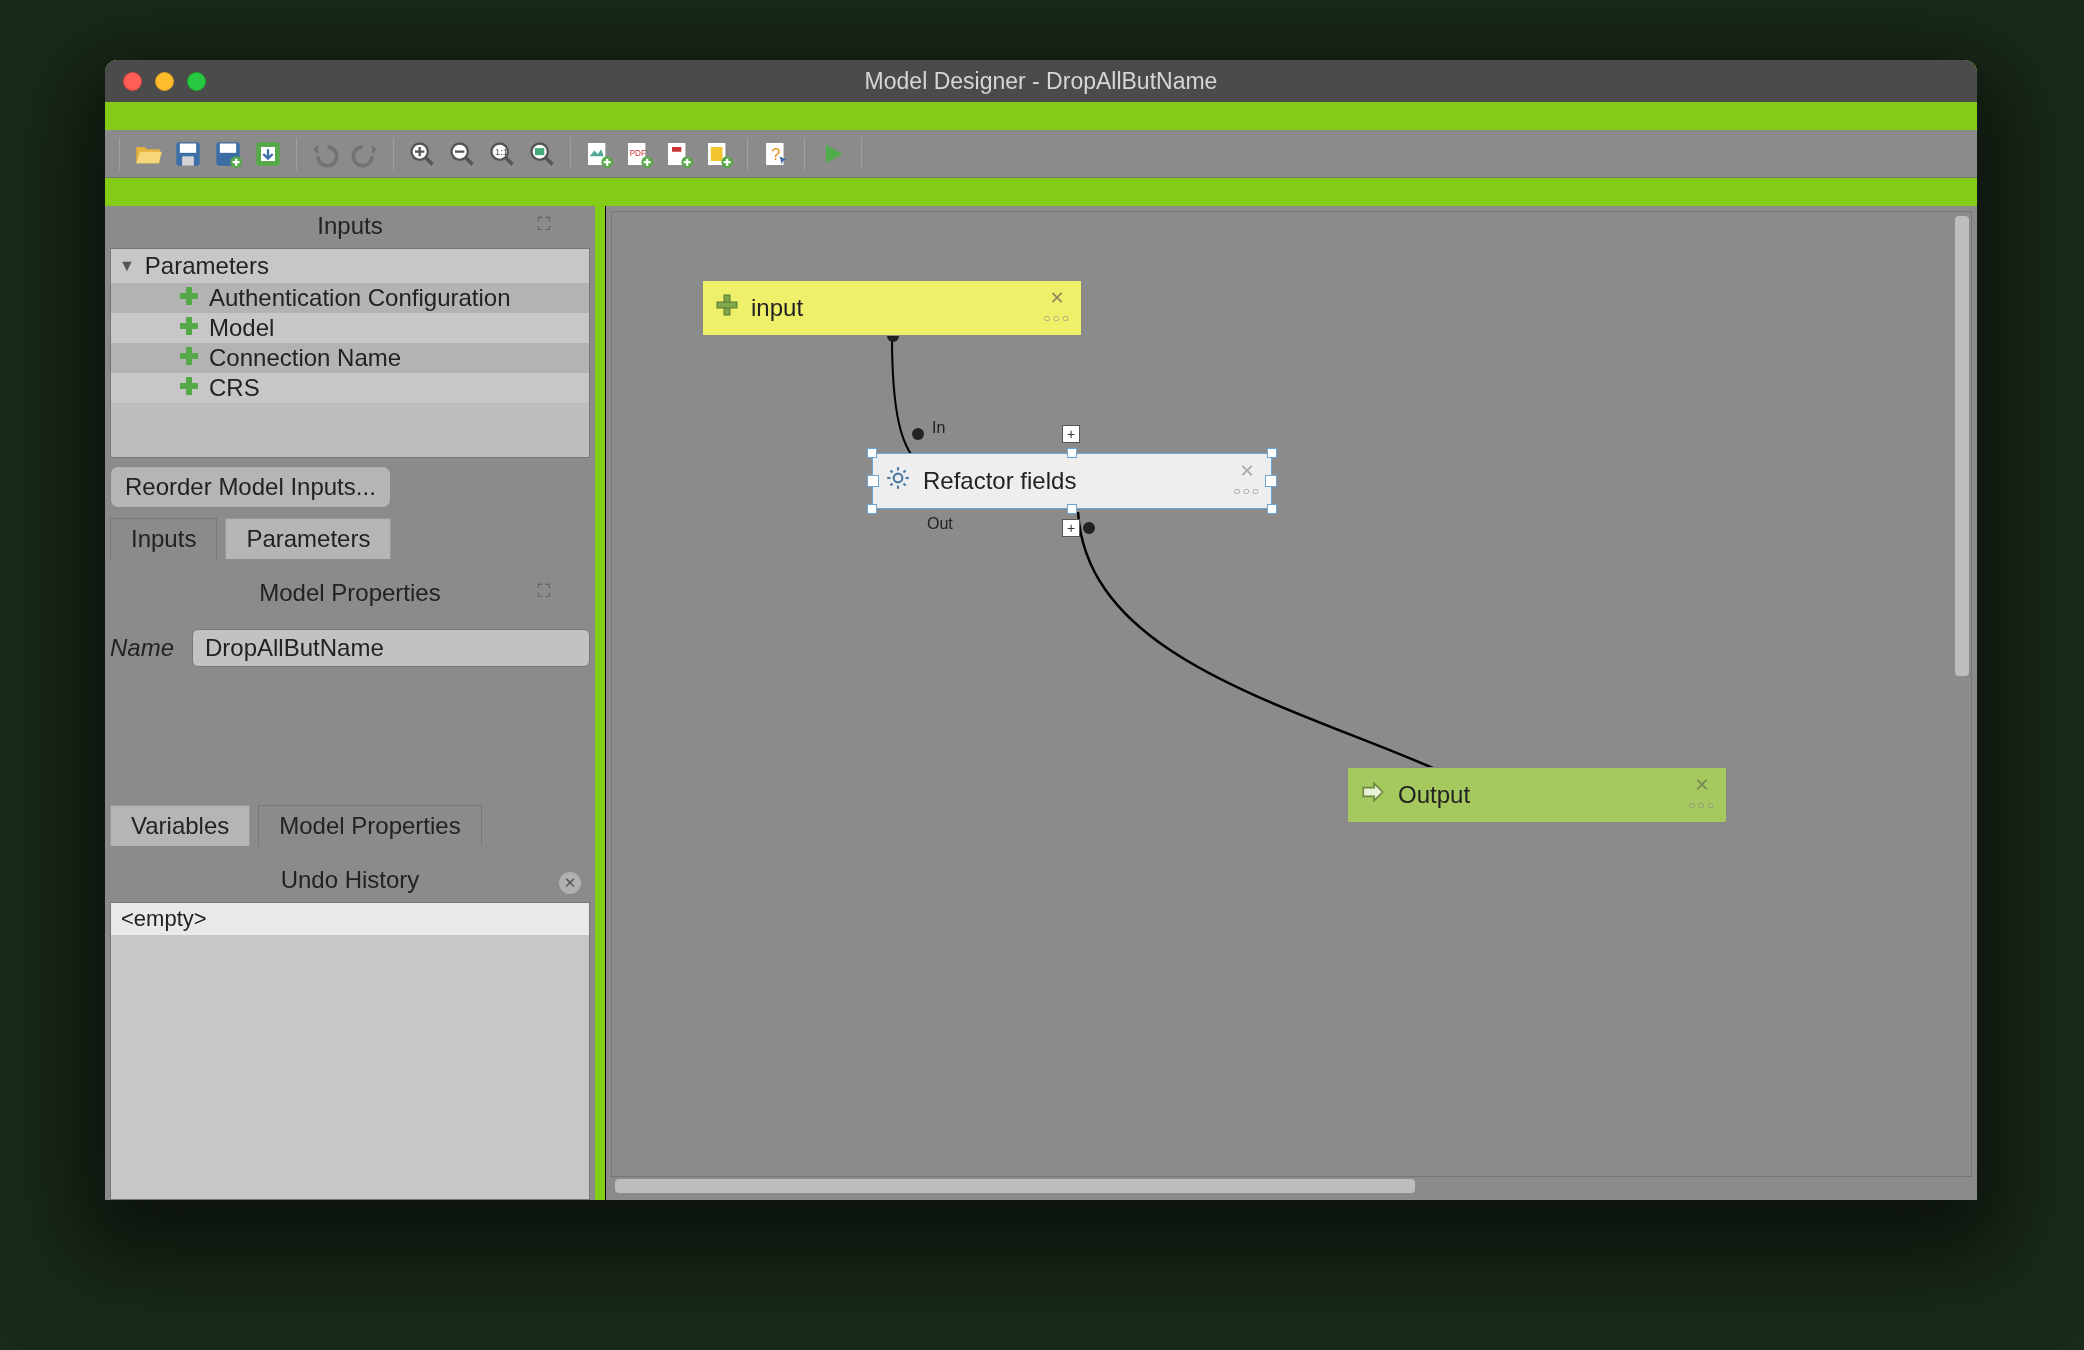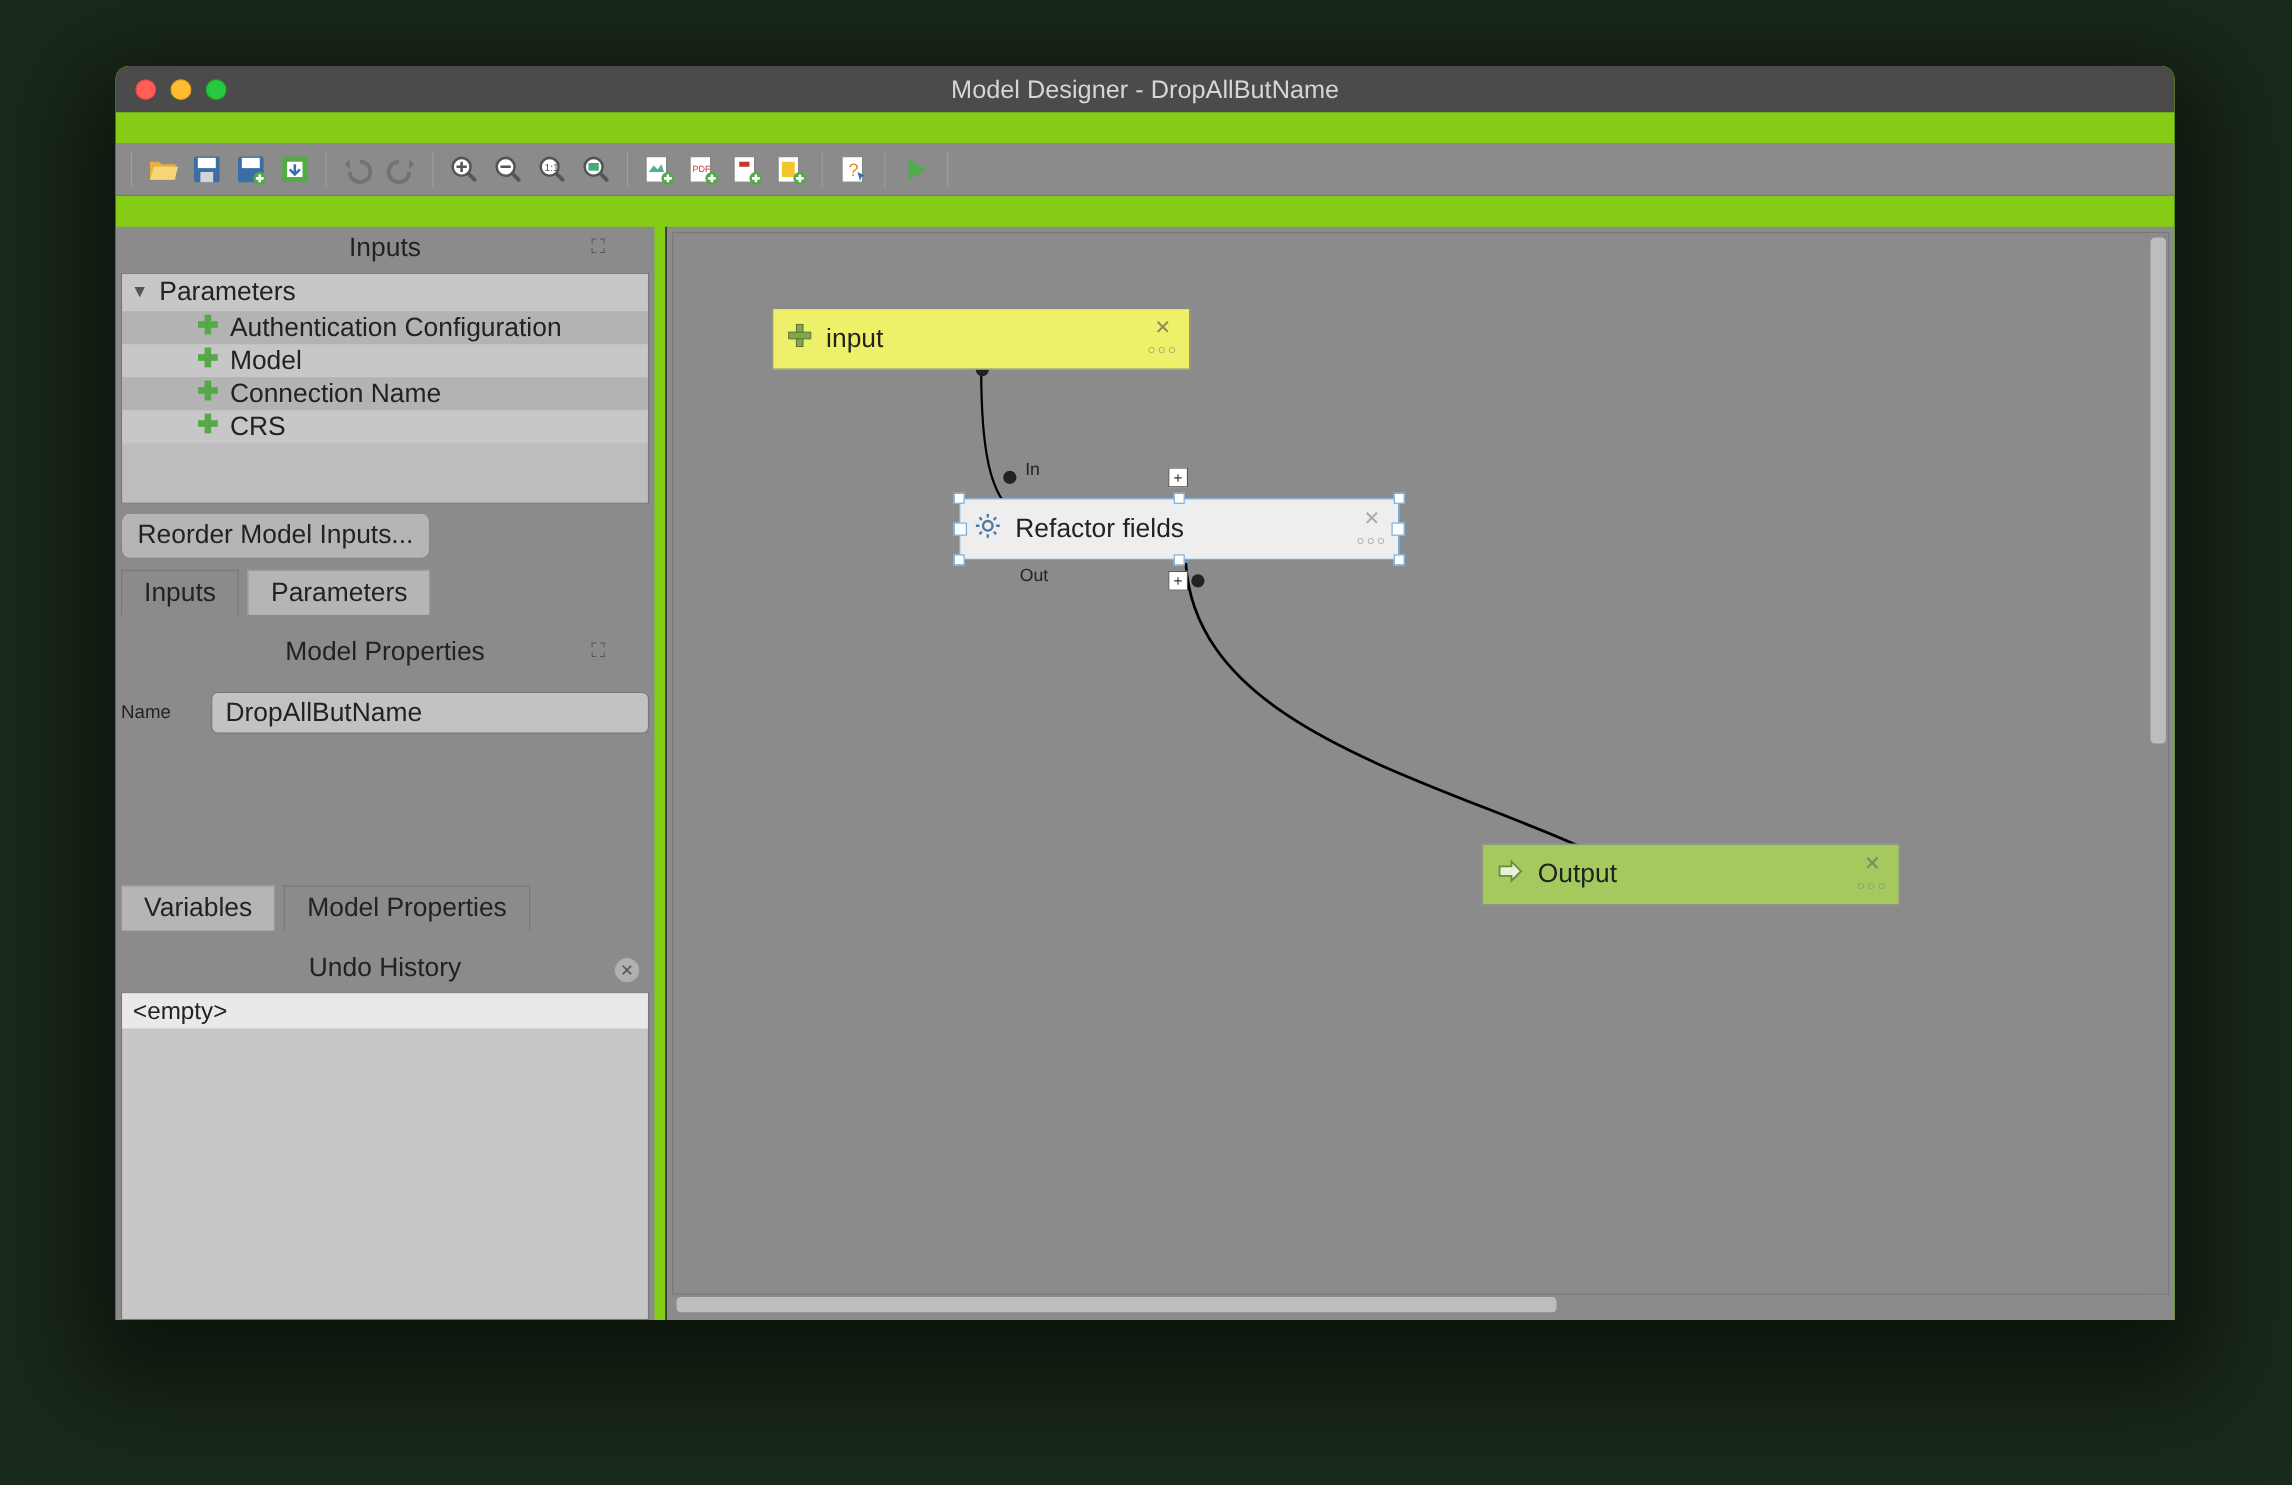--- a/index.html
+++ b/index.html
@@ -53,21 +53,21 @@
   }
   .tab-row { display: flex; gap: 8px; margin: 10px 5px 0; }
   .tab {
     padding: 6px 20px; background: #b5b5b5; border: 1px solid #999; border-bottom: none;
     font-size: 24px; color: #222; cursor: pointer;
   }
   .tab.active { background: #8b8b8b; border-color: #777; }
 
   .props { margin: 0 5px; padding-top: 6px; }
   .prop-row { display: flex; align-items: center; margin: 8px 0; }
-  .prop-row label { width: 82px; font-size: 17px; color: #222; }
+  .prop-row label { width: 82px; font-size: 24px; color: #222; font-style: italic; }
   .prop-row input {
     flex: 1; height: 38px; background: #c2c2c2; border: 1px solid #777; border-radius: 6px;
     padding: 0 12px; font-size: 24px; color: #222;
   }
 
   .history { margin: 0 5px; flex: 1; display: flex; flex-direction: column; }
   .history-box { flex: 1; background: #c7c7c7; border: 1px solid #777; }
   .history-row { background: #e9e9e9; padding: 3px 10px; font-size: 22px; color: #222; }
 
   .canvas-wrap { flex: 1; display: flex; flex-direction: column; background: #8b8b8b; border-left: 1px solid #000000; margin-left: 10px;}

